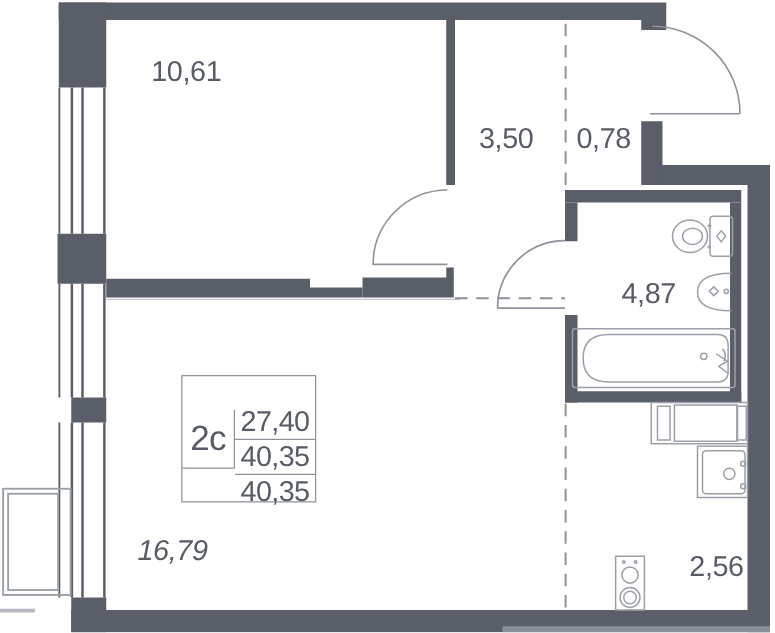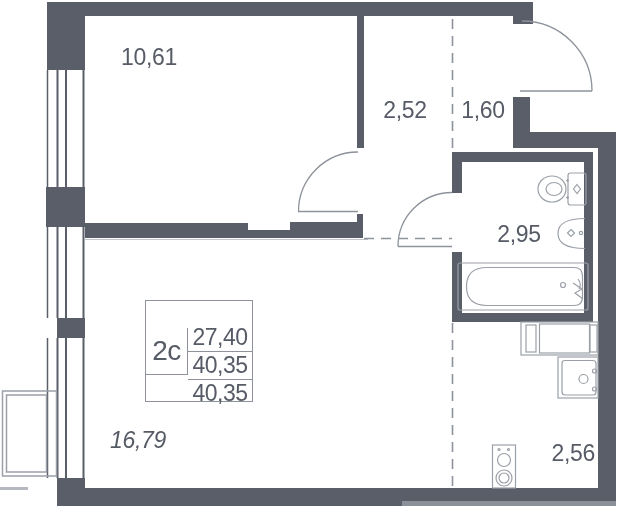--- a/index.html
+++ b/index.html
@@ -155,23 +155,23 @@
         <circle cx="499" cy="449.5" r="1"></circle>
         <circle cx="508.5" cy="449.5" r="1"></circle>
         <circle cx="504" cy="460" r="6.5"></circle>
         <circle cx="504" cy="478" r="8"></circle>
         <circle cx="504" cy="478" r="5"></circle>
       </g>
     </g>
   </svg>
 
   <div class="area-label" style="left:114px;top:46px;">10,61</div>
-  <div class="area-label" style="left:370px;top:99px;">2,52</div>
-  <div class="area-label" style="left:448px;top:99px;">1,60</div>
-  <div class="area-label" style="left:484px;top:223px;">2,95</div>
+  <div class="area-label" style="left:370px;top:99px;">3,50</div>
+  <div class="area-label" style="left:448px;top:99px;">0,78</div>
+  <div class="area-label" style="left:484px;top:223px;">4,87</div>
   <div class="area-label" style="left:103px;top:429px;font-style:italic;">16,79</div>
   <div class="area-label" style="left:531px;top:442px;width:64px;text-align:right;">2,56</div>
 
   <div class="info-table">
     <div class="info-col-left">
       <div class="info-cell info-type">2с</div>
       <div class="info-cell info-empty"></div>
     </div>
     <div class="info-col-right">
       <div class="info-cell">27,40</div>

